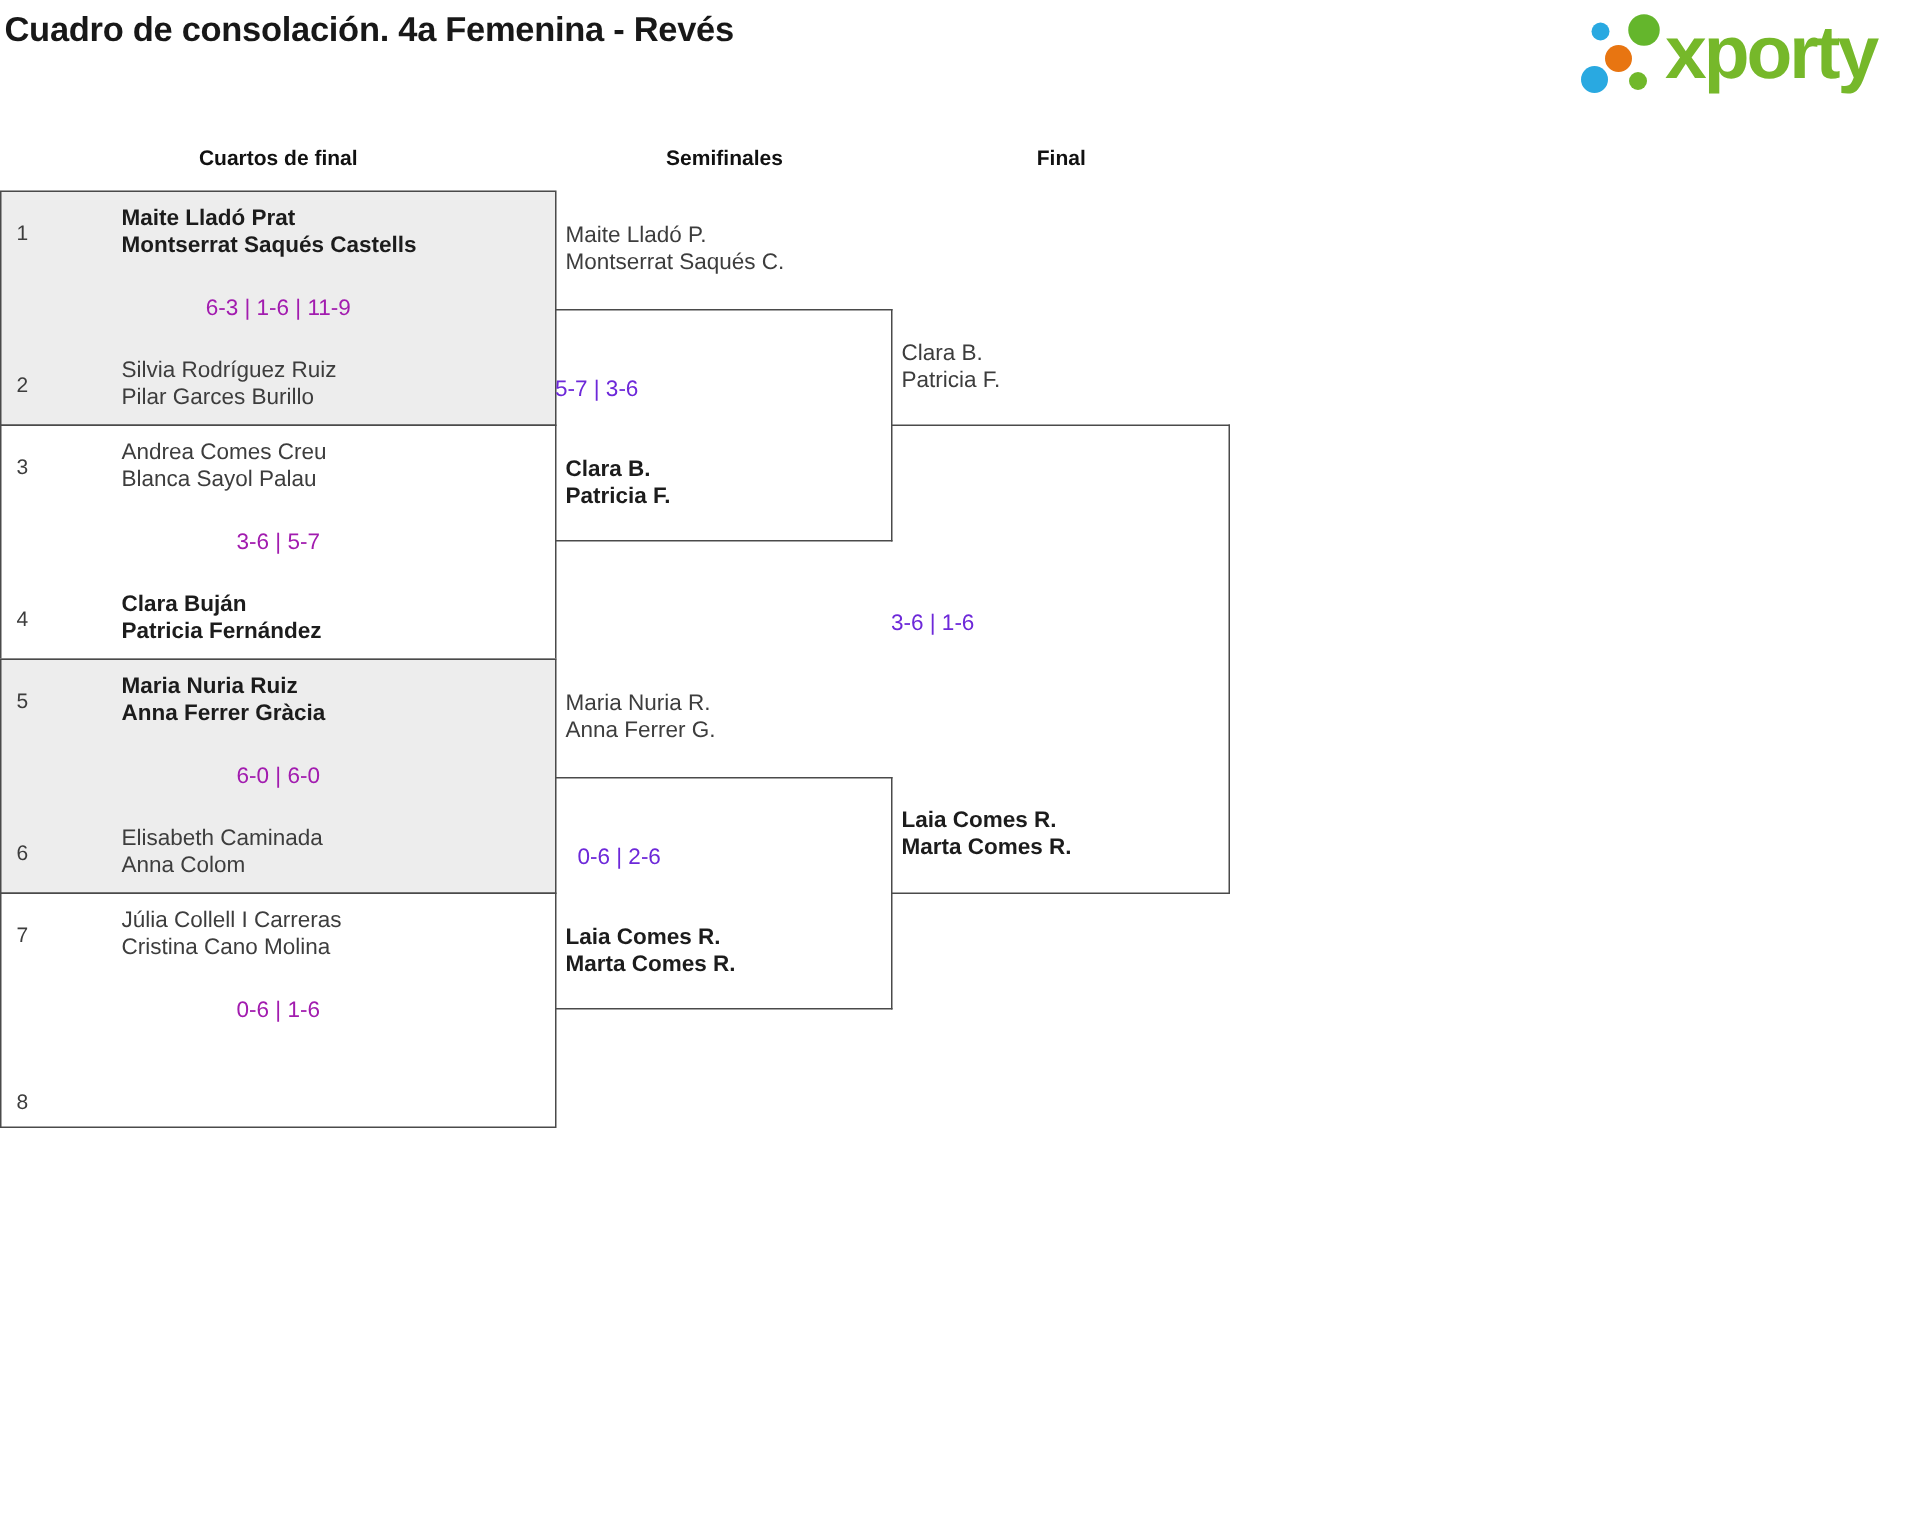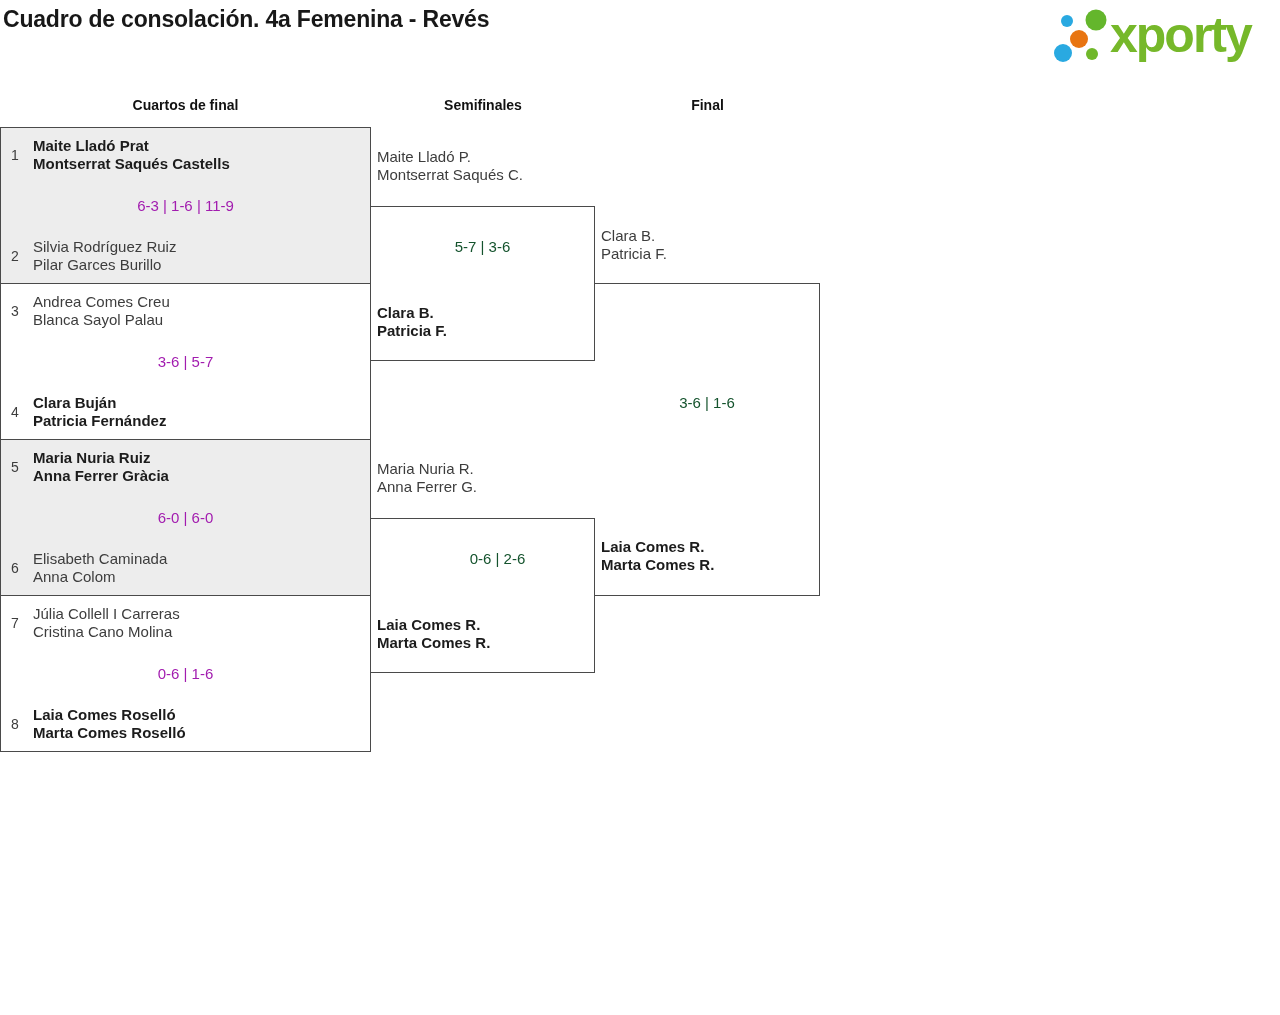--- a/index.html
+++ b/index.html
@@ -22,29 +22,29 @@
   .qf{left:0;width:371px;height:157px;}
   .qf.gray{background:#ededed;}
   .open-left{border-left:none;}
   .sf1{left:370px;top:206px;width:225px;height:155px;}
   .sf2{left:370px;top:518px;width:225px;height:155px;}
   .final-box{left:594px;top:283px;width:226px;height:313px;}
   .team-row{display:flex;align-items:center;gap:6px;position:absolute;left:8px;right:8px;}
   .team-row.top{top:9px;}
   .team-row.bottom{bottom:9px;}
   .seed{flex:none;width:16px;font-size:14px;color:#3d3d3d;padding-left:2px;}
-  .names{font-size:15px;line-height:18px;color:#3d3d3d;font-weight:400;}
+  .names{font-size:15px;line-height:18px;color:#3d3d3d;font-weight:400;margin-left:48px;}
   .names.bold{font-weight:700;color:#1c1c1c;}
   .score{
     position:absolute;top:69px;left:0;width:100%;text-align:center;
     font-size:15px;color:#a21caf;
   }
   .slot{position:absolute;font-size:15px;line-height:18px;color:#3d3d3d;font-weight:400;}
   .slot.bold{font-weight:700;color:#1c1c1c;}
-  .score-abs{position:absolute;text-align:center;font-size:15px;color:#14532d;}
+  .score-abs{position:absolute;text-align:left;font-size:15px;color:#6d28d9;margin-top:13px;}
 </style>
 </head>
 <body>
 
 <div class="title">
   <div>Cuadro de consolación. 4a Femenina - Revés</div>
 </div>
 
 <svg class="logo" viewBox="0 0 230 64">
   <g>
@@ -119,24 +119,20 @@
   <div class="team-row top">
     <div class="seed">7</div>
     <div class="names">
       <div>Júlia Collell I Carreras</div>
       <div>Cristina Cano Molina</div>
     </div>
   </div>
   <div class="score">0-6 | 1-6</div>
   <div class="team-row bottom">
     <div class="seed">8</div>
-    <div class="names bold">
-      <div>Laia Comes Roselló</div>
-      <div>Marta Comes Roselló</div>
-    </div>
   </div>
 </div>
 
 <div class="box sf1 open-left"></div>
 <div class="box sf2 open-left"></div>
 <div class="box final-box open-left"></div>
 
 <div class="slot" style="left:377px;top:148px">
   <div>Maite Lladó P.</div>
   <div>Montserrat Saqués C.</div>

